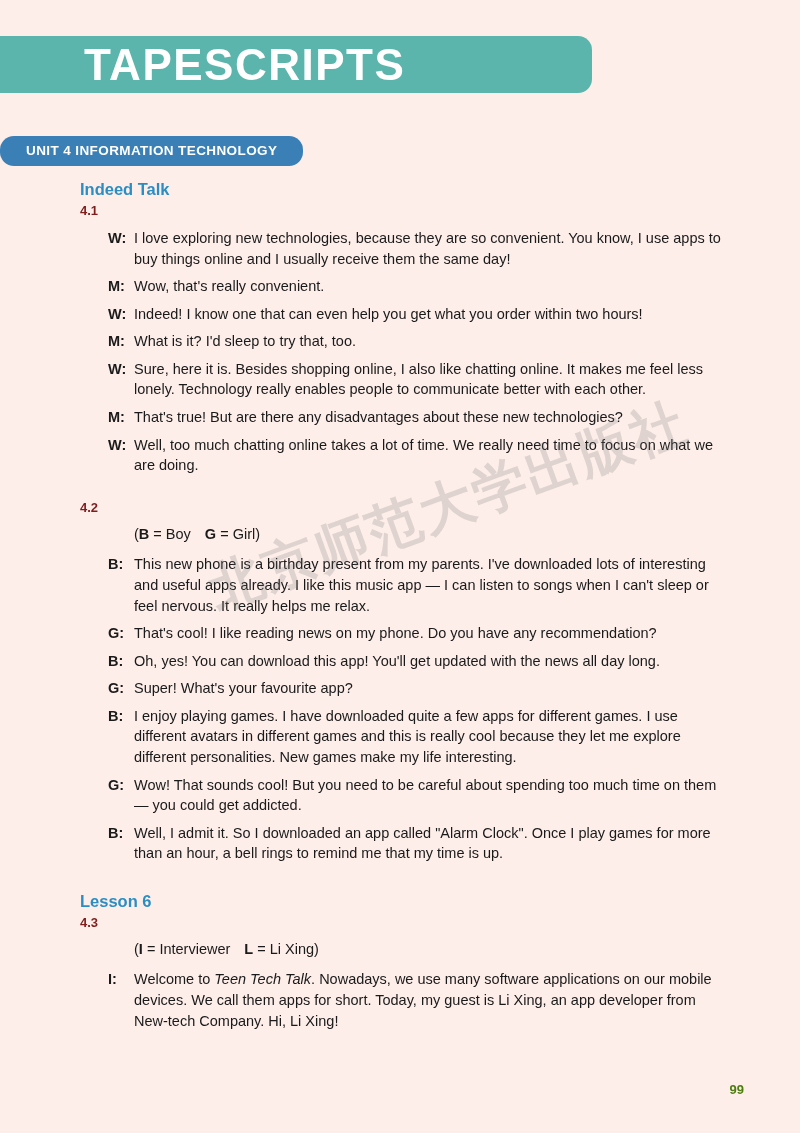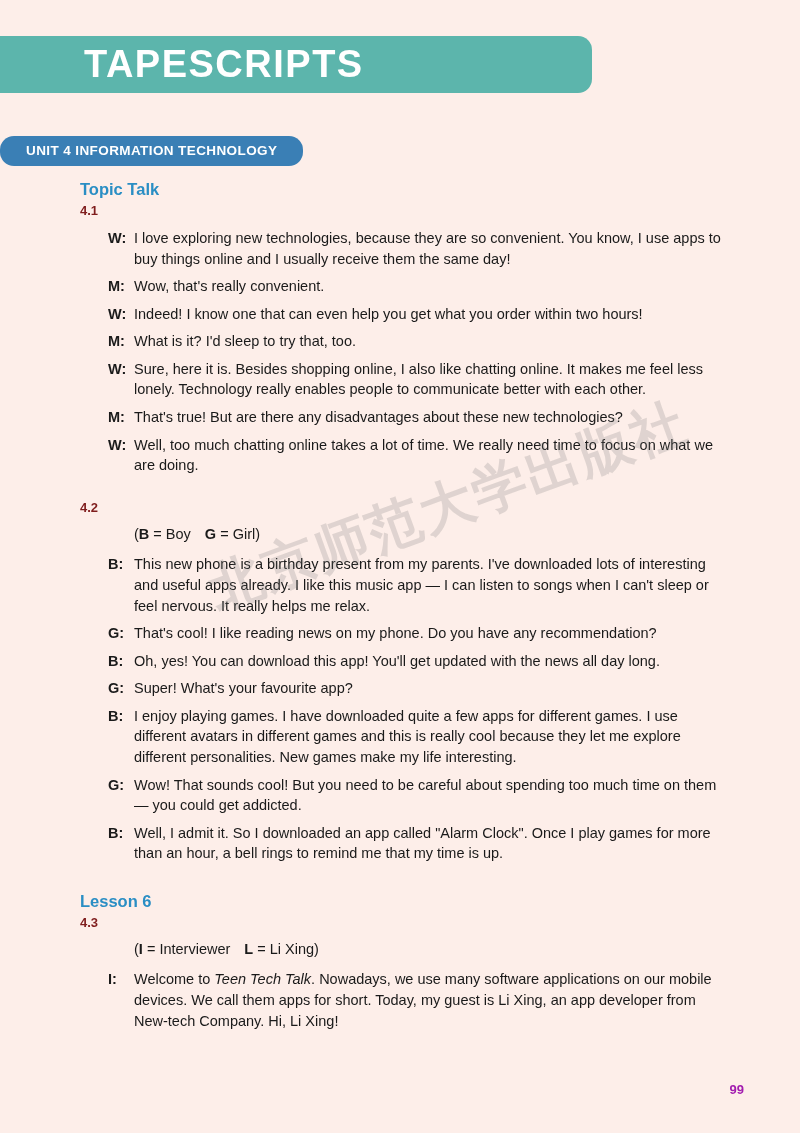--- a/index.html
+++ b/index.html
@@ -29,21 +29,21 @@
     top: 36px;
     width: 592px;
     height: 57px;
     background: #5cb5ac;
     border-radius: 0 14px 14px 0;
     display: flex;
     align-items: center;
   }
   .banner-title {
     color: #ffffff;
-    font-size: 38px;
+    font-size: 44px;
     font-weight: bold;
     letter-spacing: 1.5px;
     margin-left: 84px;
     font-family: "Liberation Sans", sans-serif;
   }
 
   
   .unit-pill-wrap {
     position: absolute;
     left: 0;
@@ -137,39 +137,39 @@
     user-select: none;
   }
 
   
   .page-number {
     position: absolute;
     right: 56px;
     bottom: 36px;
     font-size: 13px;
     font-weight: bold;
-    color: #a21caf;
+    color: #4d7c0f;
   }
 </style>
 </head>
 <body>
 
 <div class="page">
 
   <div class="banner">
     <div class="banner-title">TAPESCRIPTS</div>
   </div>
 
   <div class="unit-pill-wrap">
     <div class="unit-pill">UNIT 4 INFORMATION TECHNOLOGY</div>
   </div>
 
   <div class="content">
 
-    <h2 class="section-heading">Topic Talk</h2>
+    <h2 class="section-heading">Indeed Talk</h2>
 
     <div class="track-num">4.1</div>
 
     <div class="line">
       <div class="tag">W:</div>
       <div class="txt">I love exploring new technologies, because they are so convenient. You know, I use apps to buy things online and I usually receive them the same day!</div>
     </div>
     <div class="line">
       <div class="tag">M:</div>
       <div class="txt">Wow, that's really convenient.</div>

